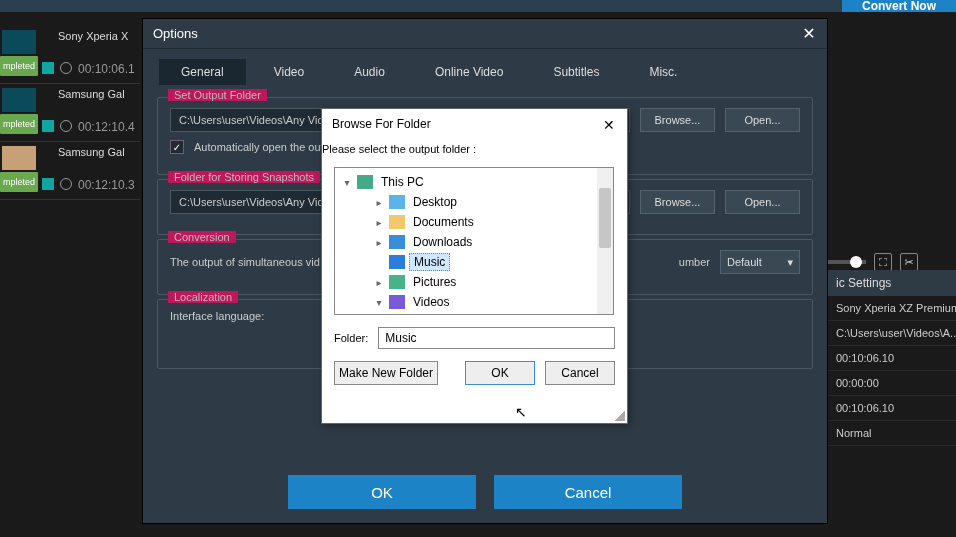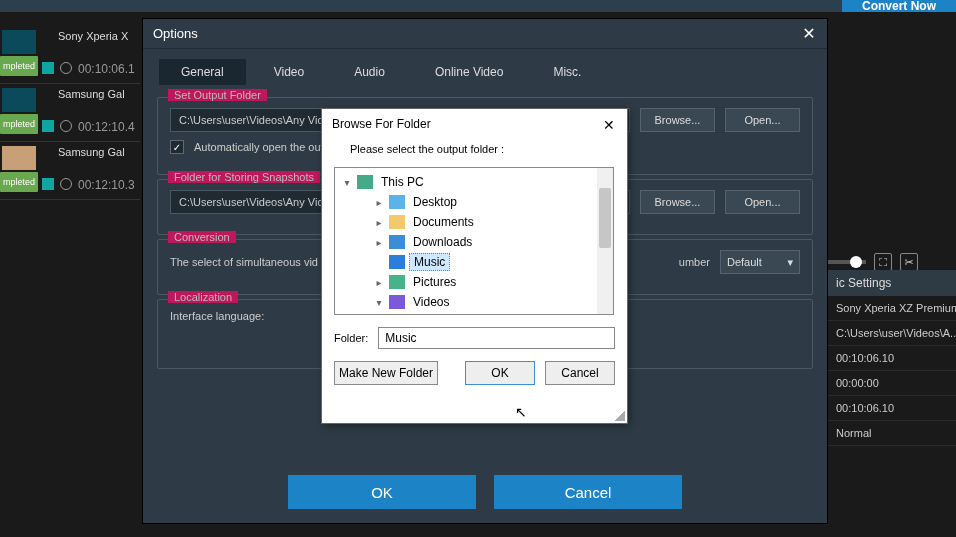--- a/index.html
+++ b/index.html
@@ -45,21 +45,21 @@
 .chkbox::after { content:"✓"; }
 .label { color:#ccc; font-size:11px; }
 .select { width:80px; height:24px; background:#3a4853; border:1px solid #556371; color:#ddd; font-size:11px; padding:0 6px; display:flex; align-items:center; justify-content:space-between; cursor:pointer; }
 .footer-btns { position:absolute; bottom:14px; left:0; right:0; display:flex; justify-content:center; gap:18px; }
 .big-btn { width:188px; height:34px; background:#1c83c6; border:none; color:#fff; font-size:15px; cursor:pointer; }
 
 
 .browse-dialog { position:absolute; top:108px; left:321px; width:307px; height:316px; background:#fff; border:1px solid #666; box-shadow: 2px 2px 8px rgba(0,0,0,.4); }
 .bd-titlebar { height:30px; display:flex; align-items:center; justify-content:space-between; padding:0 10px; font-size:12px; color:#000; }
 .bd-close { width:14px; height:14px; font-size:14px; cursor:pointer; color:#000; }
-.bd-instr { padding:4px 28px 12px; font-size:11px; color:#000; }
+.bd-instr { padding:4px 0 12px; font-size:11px; color:#000; }
 .tree-box { margin:0 12px; width:280px; height:148px; border:1px solid #888; overflow:hidden; position:relative; background:#fff; }
 .tree-scroll { position:absolute; top:0; right:0; width:16px; height:100%; background:#f0f0f0; }
 .tree-scroll-thumb { position:absolute; top:20px; right:2px; width:12px; height:60px; background:#c6c6c6; border-radius:2px; }
 .tree { padding:4px 0; font-size:12px; color:#000; }
 .tree-item { display:flex; align-items:center; height:20px; padding-left:6px; cursor:pointer; }
 .expander { width:12px; text-align:center; color:#666; font-size:10px; }
 .ficon { width:16px; height:14px; margin:0 4px; display:inline-block; }
 .ic-pc { background:#4a8; }
 .ic-desktop { background:#5bb3e8; }
 .ic-folder { background:#f3c96b; }
@@ -132,20 +132,21 @@
 <div class="options-dialog">
   <div class="od-titlebar">
     <span>Options</span>
     <span class="od-close">✕</span>
   </div>
   <div class="tab-row">
     <button class="tab active">General</button>
     <button class="tab">Video</button>
     <button class="tab">Audio</button>
     <button class="tab">Online Video</button>
+    <button class="tab">Subtitles</button>
     <button class="tab">Misc.</button>
   </div>
 
   <div class="group-box">
     <div class="group-title">Set Output Folder</div>
     <div class="row">
       <input class="path-input" value="C:\Users\user\Videos\Any Video" style="">
       <button class="small-btn">Browse...</button>
       <button class="small-btn">Open...</button>
     </div>
@@ -160,21 +161,21 @@
     <div class="row">
       <input class="path-input" value="C:\Users\user\Videos\Any Video" style="">
       <button class="small-btn">Browse...</button>
       <button class="small-btn">Open...</button>
     </div>
   </div>
 
   <div class="group-box">
     <div class="group-title">Conversion</div>
     <div class="row">
-      <span class="label">The select of simultaneous vid</span>
+      <span class="label">The output of simultaneous vid</span>
       <span style="flex:1"></span>
       <span class="label">umber</span>
       <div class="select">
           <span>Default</span>
           <span>▾</span>
         </div>
     </div>
   </div>
 
   <div class="group-box" style="height:70px">

